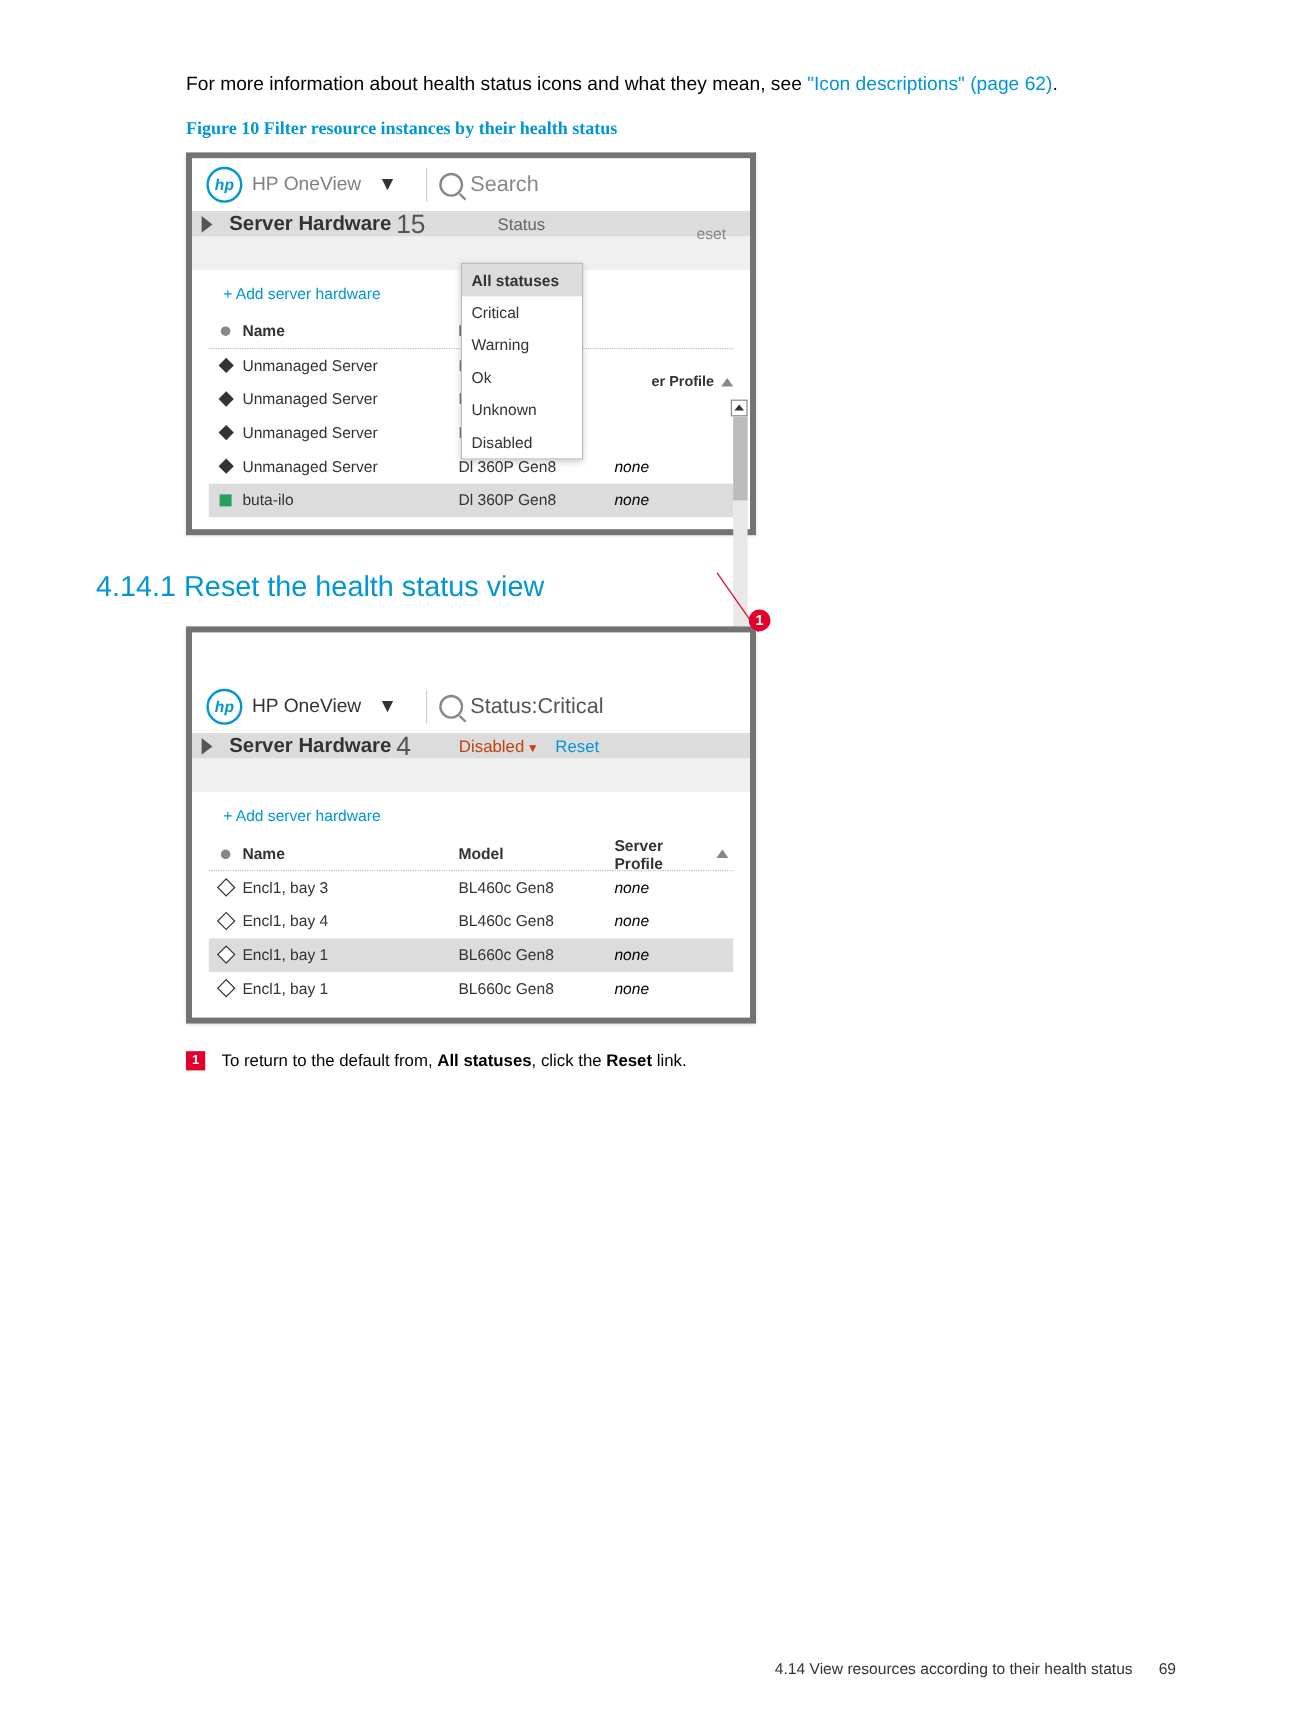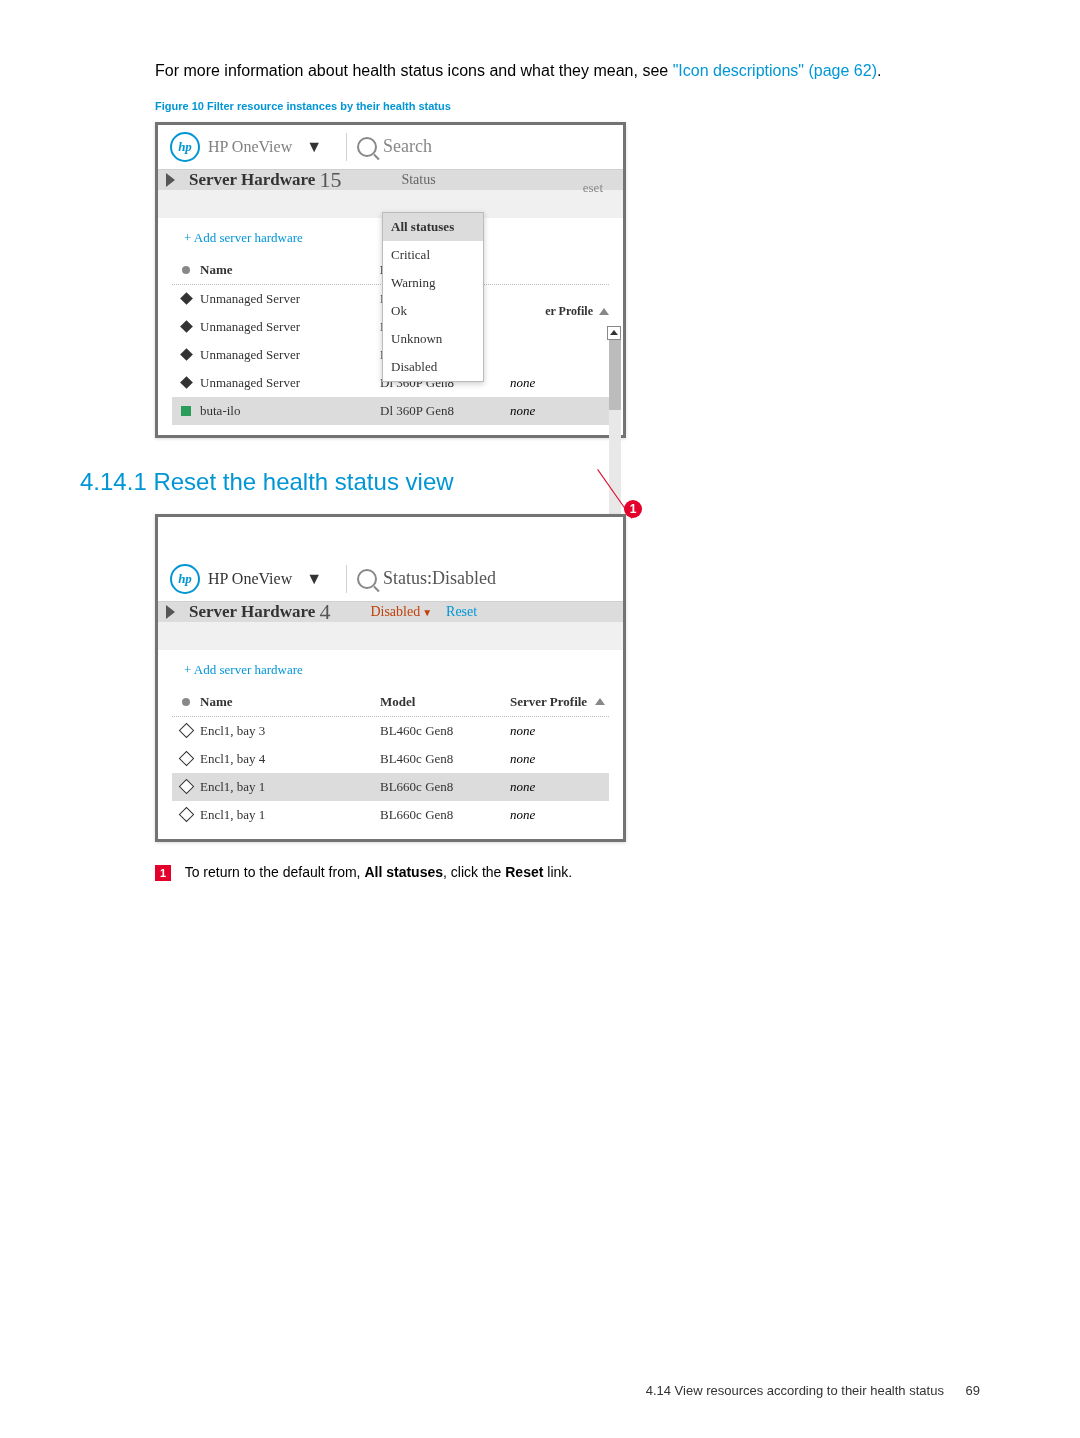--- a/index.html
+++ b/index.html
@@ -21,40 +21,40 @@
     margin-left: 75px;
     line-height: 1.35;
     font-size: 16px;
   }
   .body-text p { margin: 0 0 6px 0; }
   a.link { color: #0096d6; text-decoration: none; }
   .figure-caption {
     color: #0096d6;
     font-weight: bold;
     margin: 18px 0 10px 75px;
-    font-size: 11px;
+    font-size: 15px;
+    font-family: Liberation Serif, serif;
   }
   .section-heading {
     color: #0096d6;
     font-size: 24px;
     font-weight: normal;
     margin: 30px 0 18px 0;
   }
 
   
   .shot {
     margin-left: 75px;
     width: 465px;
-    border: 3px solid #737373;
+    border: 5px solid #737373;
     box-shadow: 0 1px 3px rgba(0,0,0,0.15);
     background: #fff;
     position: relative;
     font-size: 13px;
     color: #333;
-    font-family: Liberation Serif, serif;
   }
   .topbar {
     display: flex;
     align-items: center;
     height: 44px;
     border-bottom: 1px solid #d0d0d0;
     background: #fff;
   }
   .hp-logo {
     width: 26px; height: 26px;
@@ -304,21 +304,21 @@
     <span class="callout-line"></span>
 
     <div class="shot" style="margin-left:0;">
       <div style="height:40px"></div>
       <div class="topbar">
         <span class="hp-logo">hp</span>
         <span class="app-name dark">HP OneView</span>
         <span class="chevron">▼</span>
         <span class="divider"></span>
         <span class="search-icon"></span>
-        <span class="search-text" style="color:#555">Status:Disabled</span>
+        <span class="search-text" style="color:#555">Status:Critical</span>
       </div>
       <div class="titlebar">
         <span class="tri-right"></span>
         <span class="title-strong">Server Hardware</span>
         <span class="title-count">4</span>
         <span class="title-dis">
           <span>Disabled</span><span class="sm-chevron">▼</span>
         </span>
         <span class="reset-link">Reset</span>
       </div>

